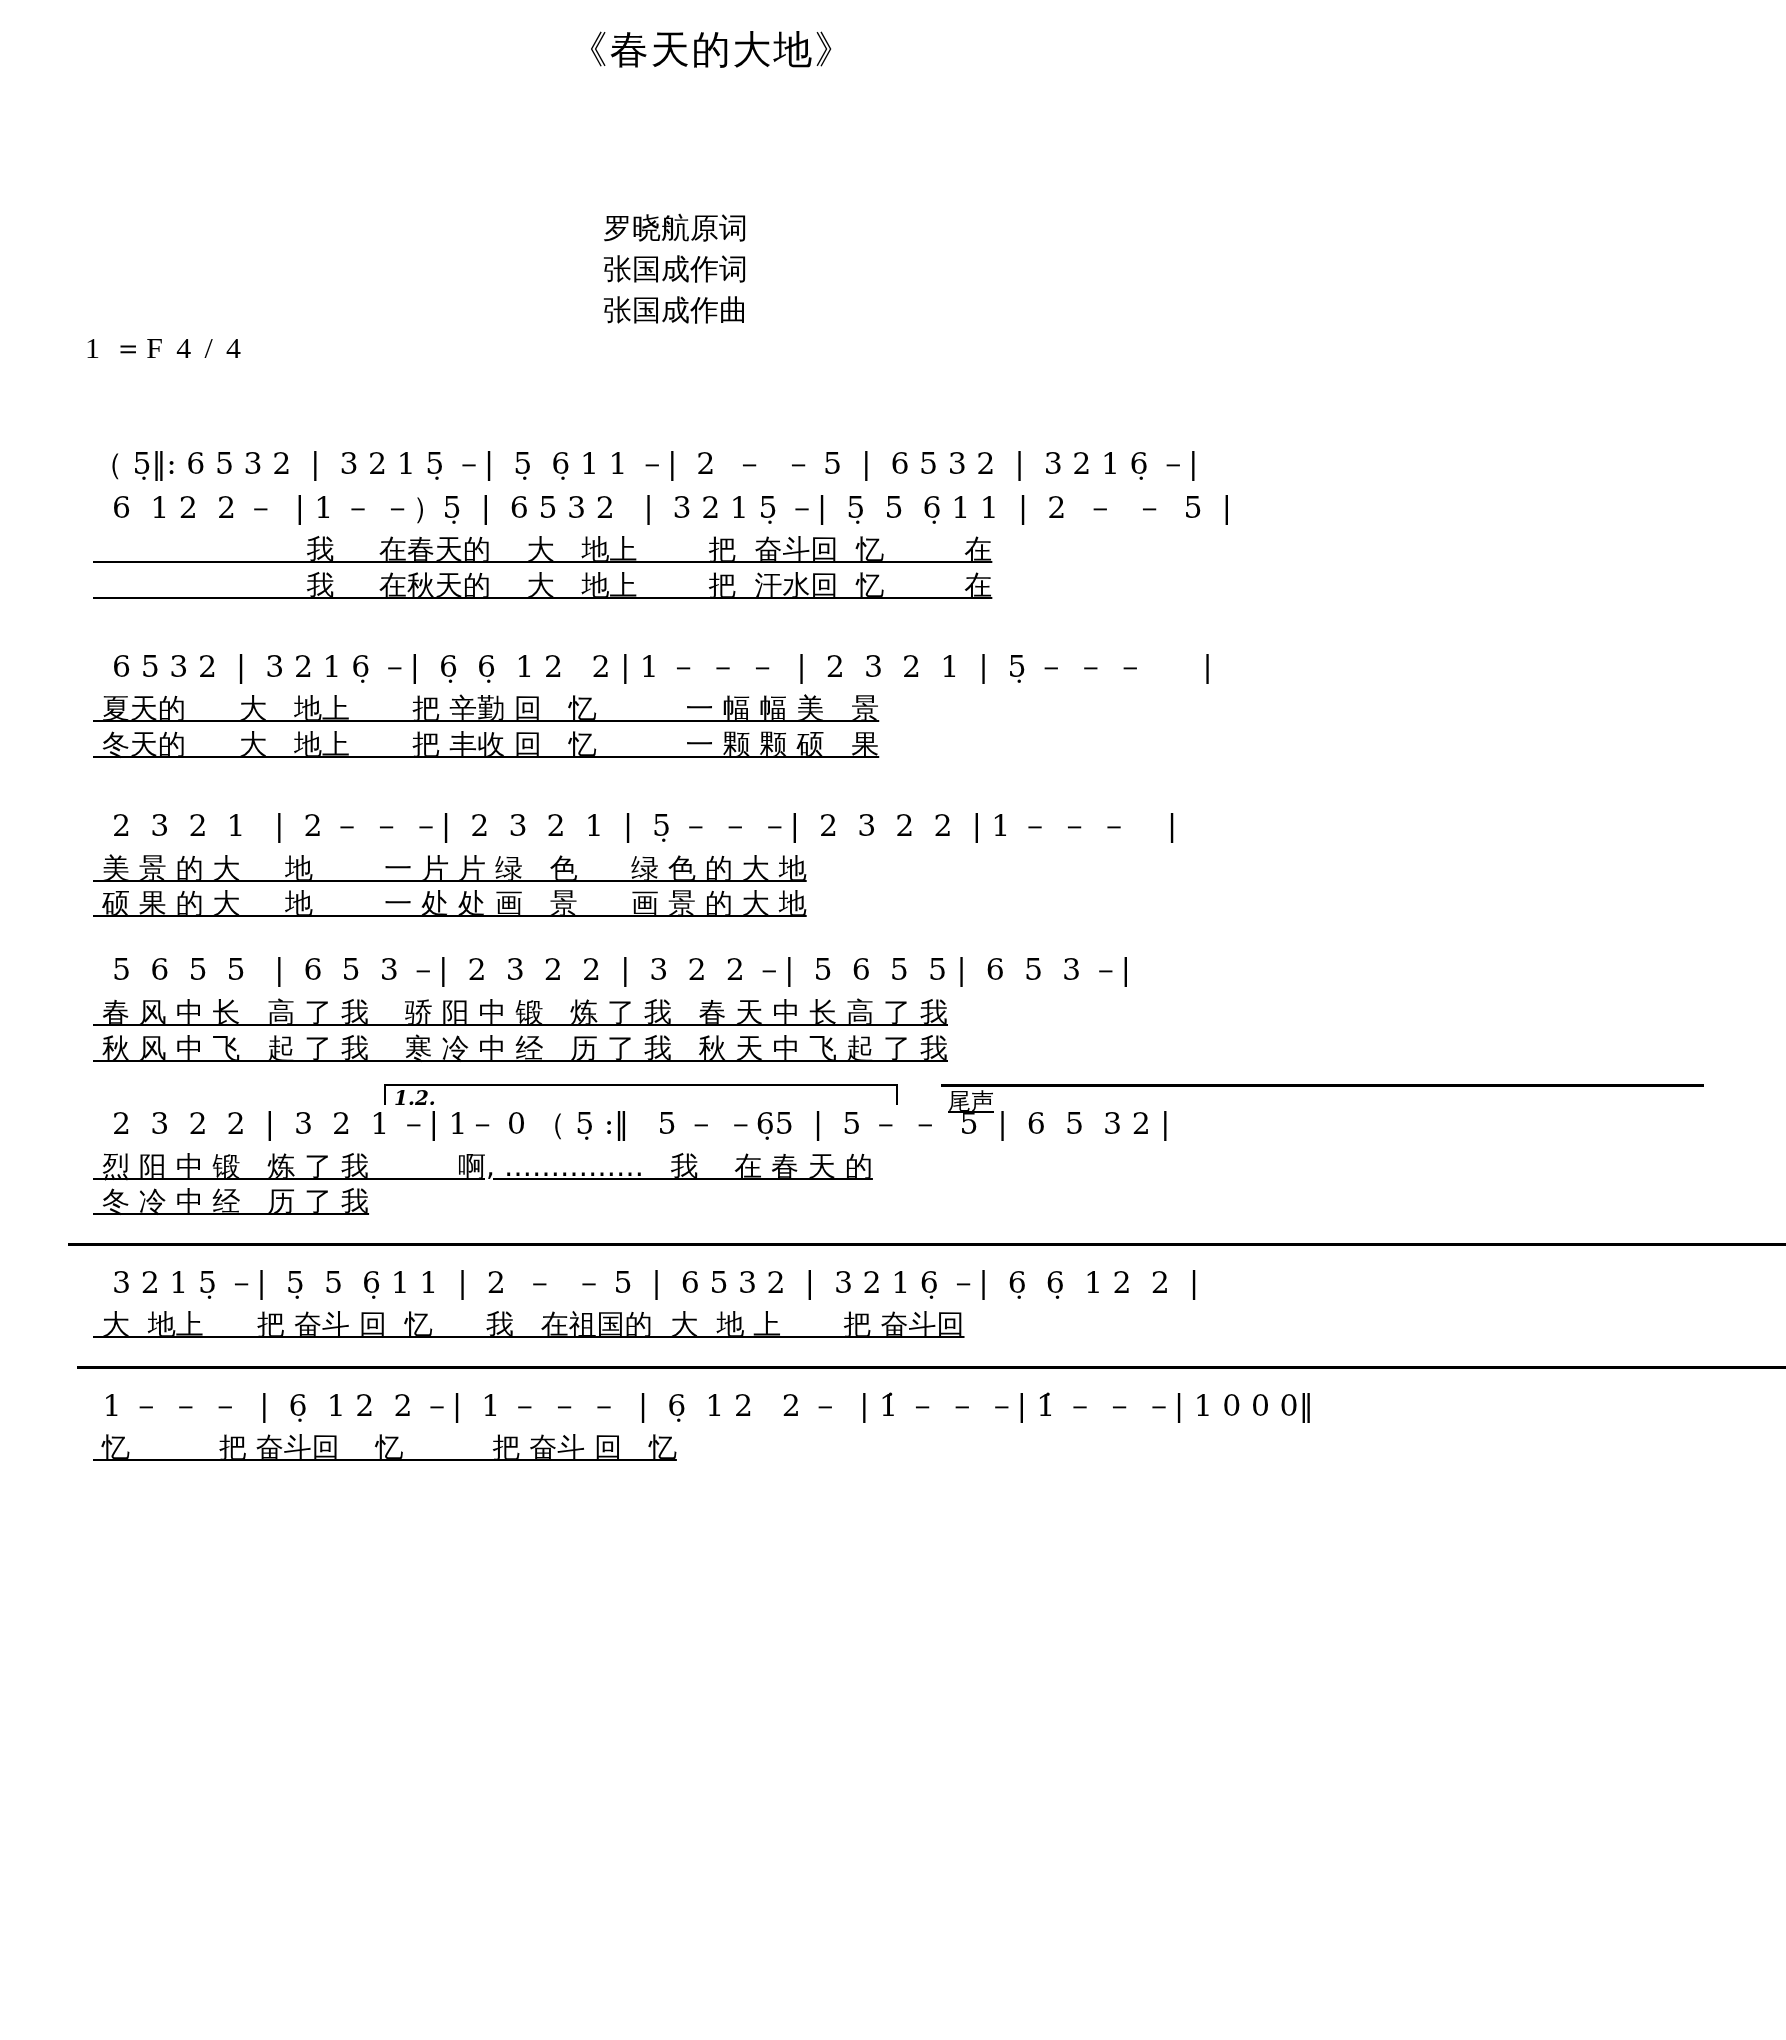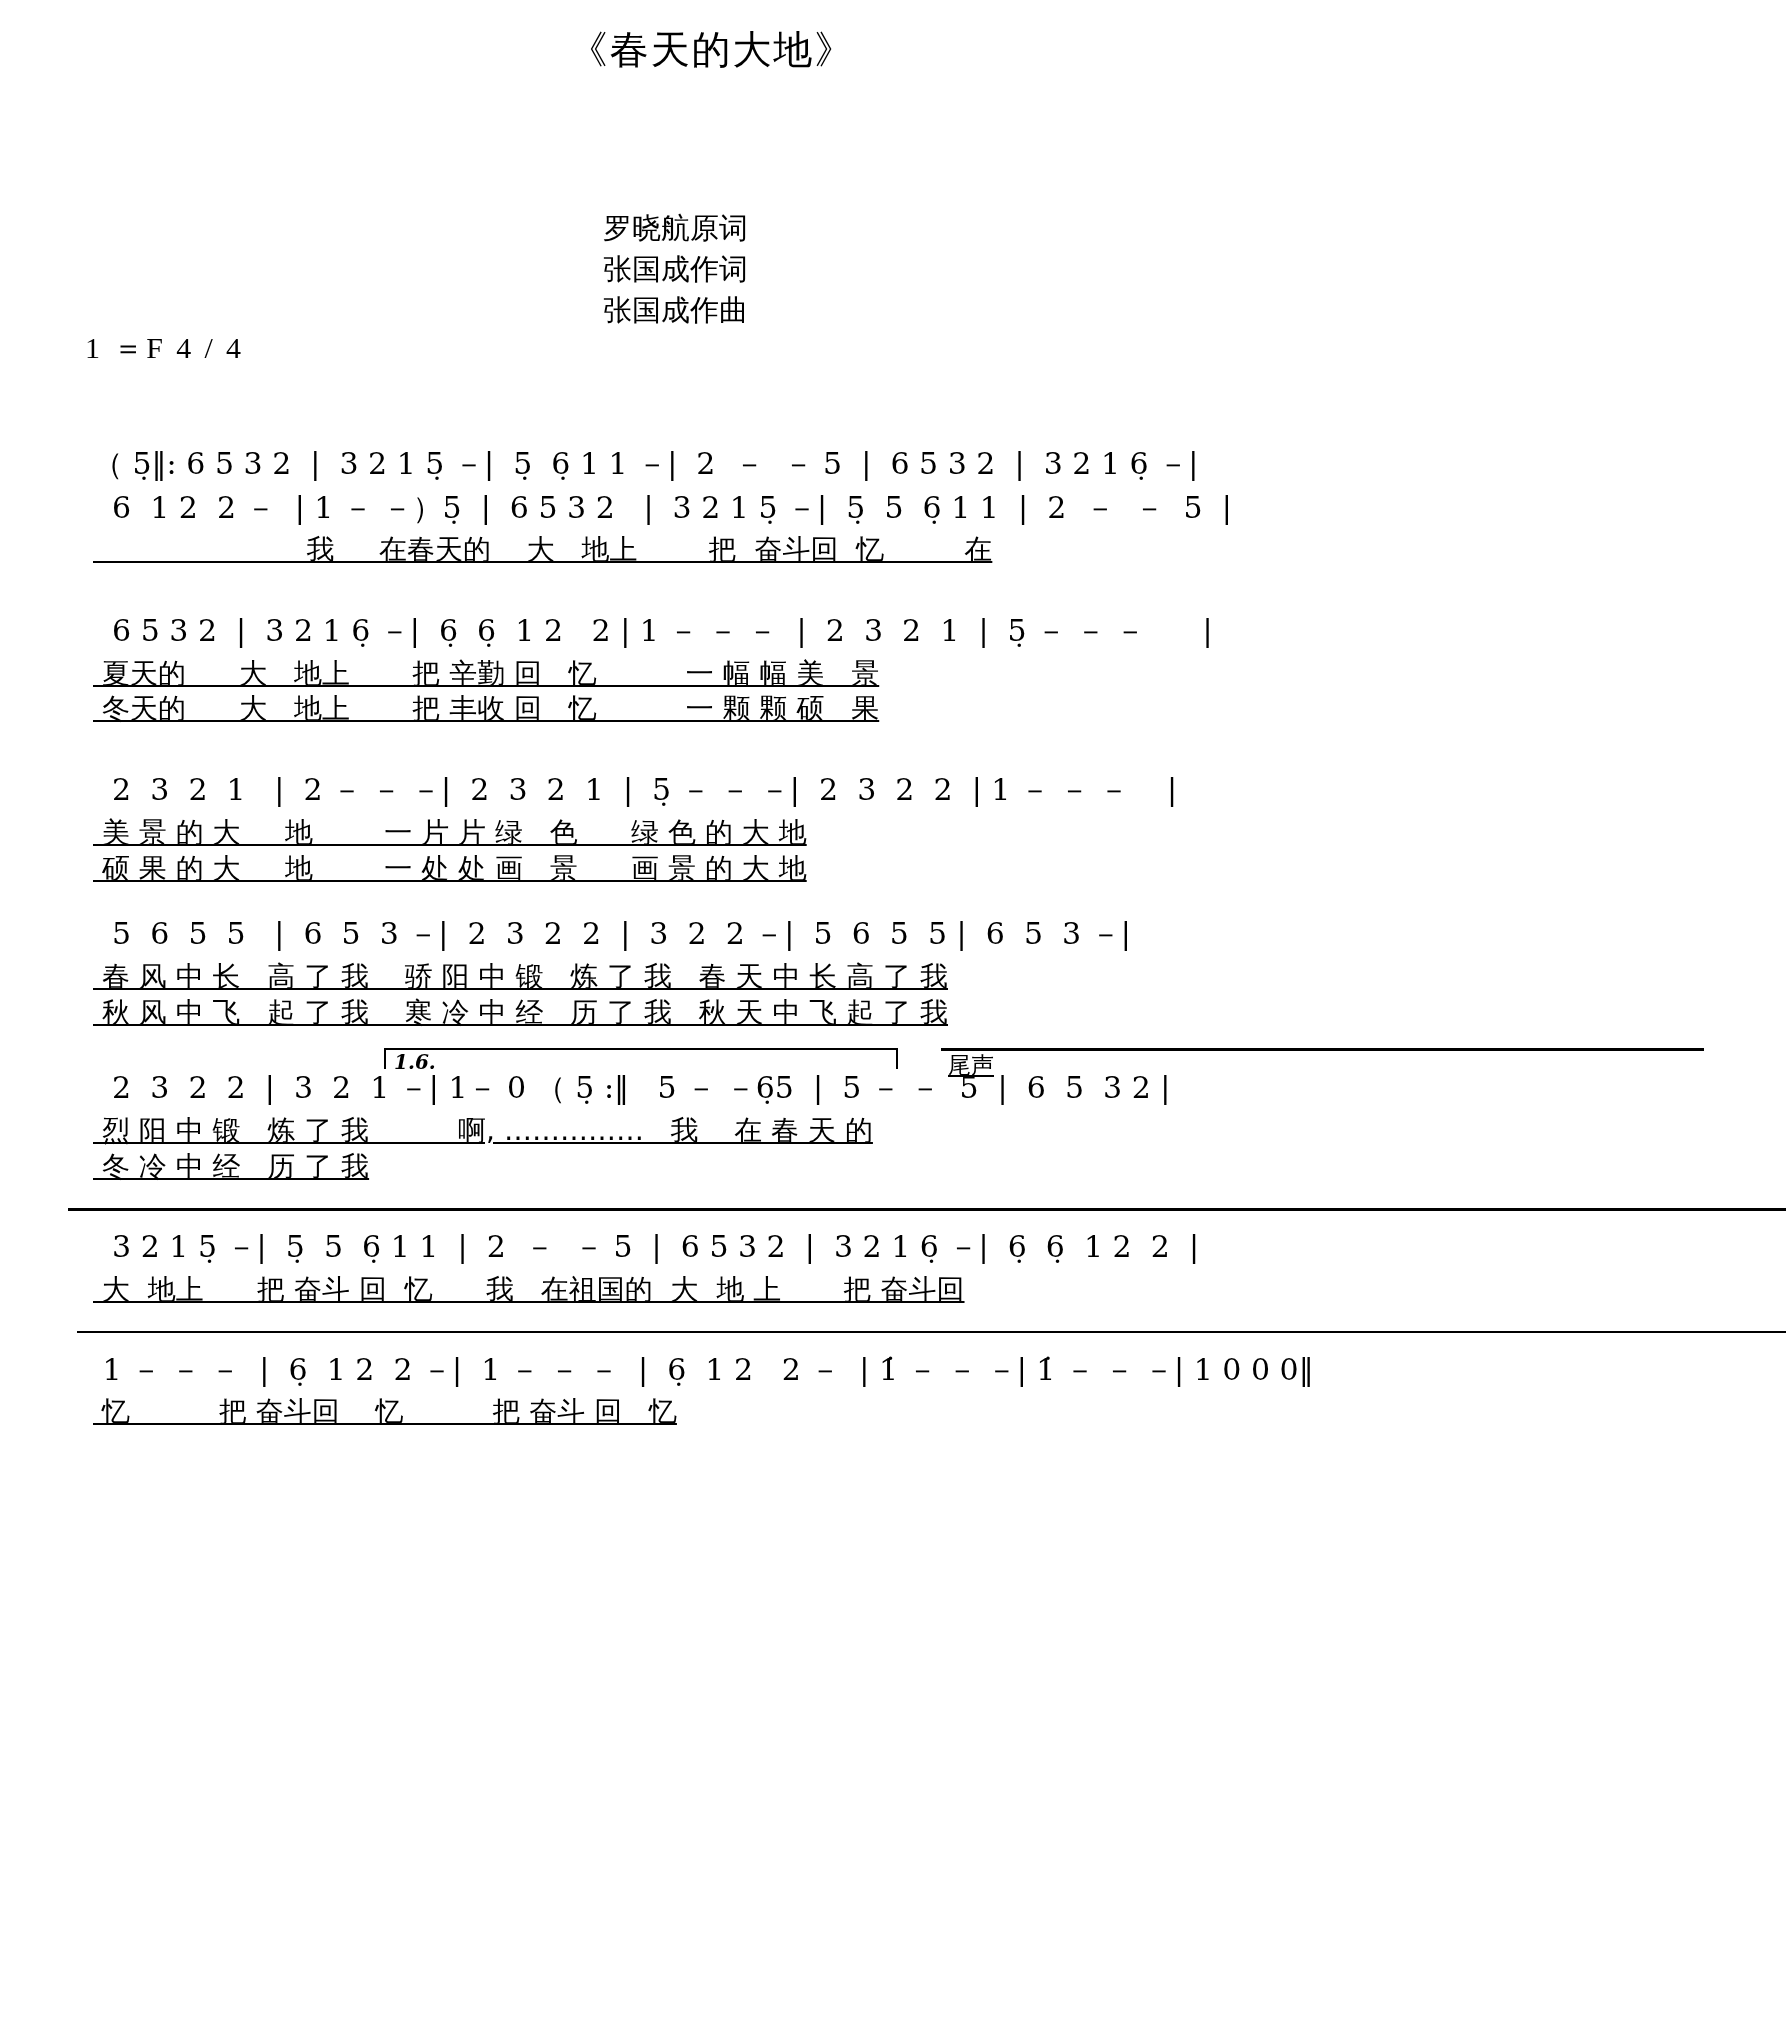--- a/index.html
+++ b/index.html
@@ -133,20 +133,21 @@
   <div class="keysig">1 ＝F   4 / 4</div>
 
   <div style="height:372px"></div>
 
   <div class="system block">
     <div class="notes-line">（ 5̣‖: 6 5 3 2  |  3 2 1 5̣ －|  5̣  6̣ 1 1 －|  2  －  － 5  |  6 5 3 2  |  3 2 1 6̣ －|</div>
     <div style="height:13.5px"></div>
     <div class="notes-line">  6  1 2  2 －  | 1 － －）5̣  |  6 5 3 2   |  3 2 1 5̣ －|  5̣  5  6̣ 1 1  |  2  －  －  5  |</div>
     <div style="height:9.7px"></div>
     <div class="lyric-line">                        我     在春天的    大   地上        把  奋斗回  忆         在</div>
+    <div class="lyric-line">                        我     在秋天的    大   地上        把  汗水回  忆         在</div>
   </div>
 
   <div class="rowgap-lg"></div>
 
   <div class="system block">
     <div class="notes-line">  6 5 3 2  |  3 2 1 6̣ －|  6̣  6̣  1 2   2 | 1 － － －  |  2  3  2  1  |  5̣ － － －      |</div>
     <div style="height:9.7px"></div>
     <div class="lyric-line"> 夏天的      大   地上       把 辛勤 回   忆          一 幅 幅 美   景</div>
     <div class="lyric-line"> 冬天的      大   地上       把 丰收 回   忆          一 颗 颗 硕   果</div>
   </div>
@@ -166,21 +167,21 @@
     <div class="notes-line">  5  6  5  5   |  6  5  3 －|  2  3  2  2  |  3  2  2 －|  5  6  5  5 |  6  5  3 －|</div>
     <div style="height:9.7px"></div>
     <div class="lyric-line"> 春 风 中 长   高 了 我    骄 阳 中 锻   炼 了 我   春 天 中 长 高 了 我</div>
     <div class="lyric-line"> 秋 风 中 飞   起 了 我    寒 冷 中 经   历 了 我   秋 天 中 飞 起 了 我</div>
   </div>
 
   <div class="rowgap-sm"></div>
 
   <div class="bracket-wrap">
     <div class="ending-bracket" style="left:384px; width:514px;"></div>
-    <div class="ending-label" style="left:394px;">1.6.</div>
+    <div class="ending-label" style="left:394px;">1.2.</div>
     <div class="tail-rule" style="left:941px; width:763px; top:0px;"></div>
     <div class="coda-label" style="left:948px;text-decoration:underline;">尾声</div>
   </div>
 
   <div class="system block">
     <div class="notes-line">  2  3  2  2  |  3  2  1 －| 1－ 0 （ 5̣ :‖   5 － －6̣5  |  5 － －  5  |  6  5  3 2 |</div>
     <div style="height:9.7px"></div>
     <div class="lyric-line"> 烈 阳 中 锻   炼 了 我          啊, ……………   我    在 春 天 的</div>
     <div class="lyric-line"> 冬 冷 中 经   历 了 我</div>
   </div>

